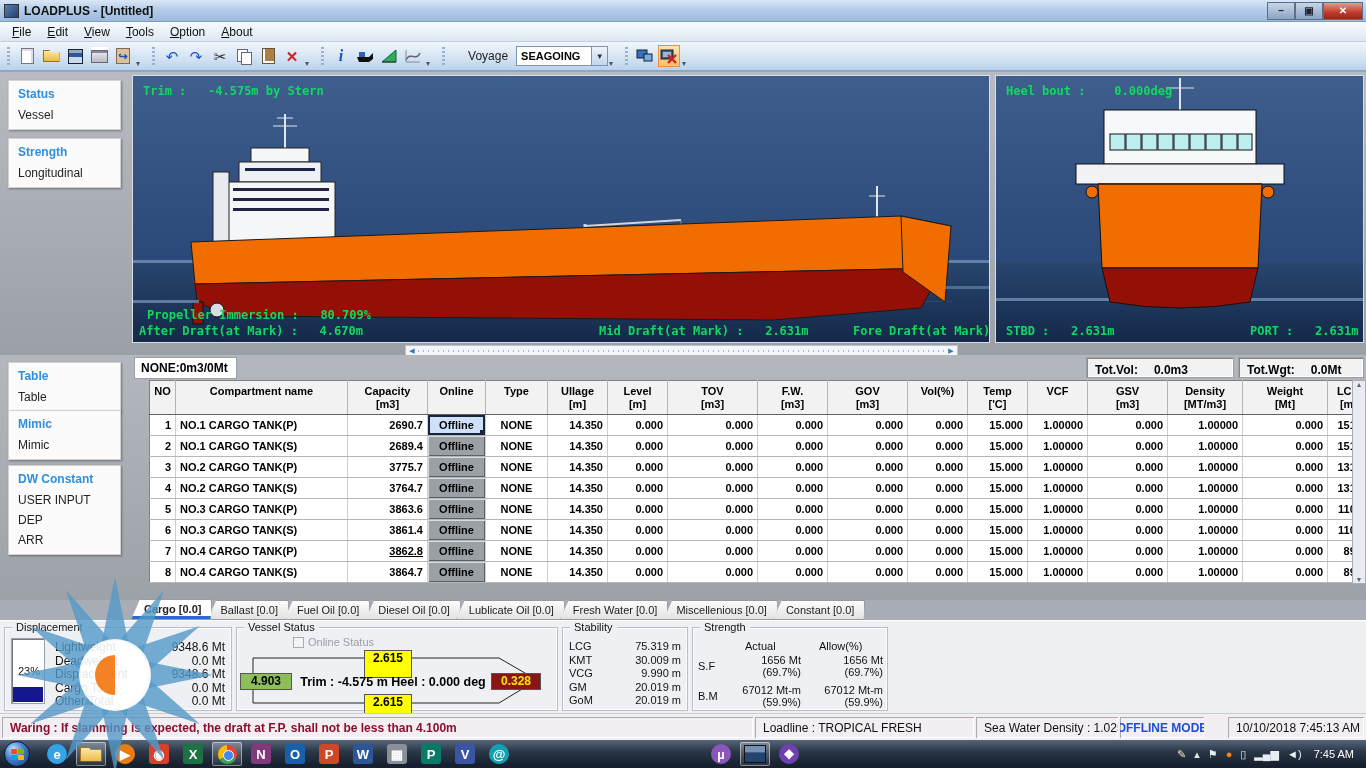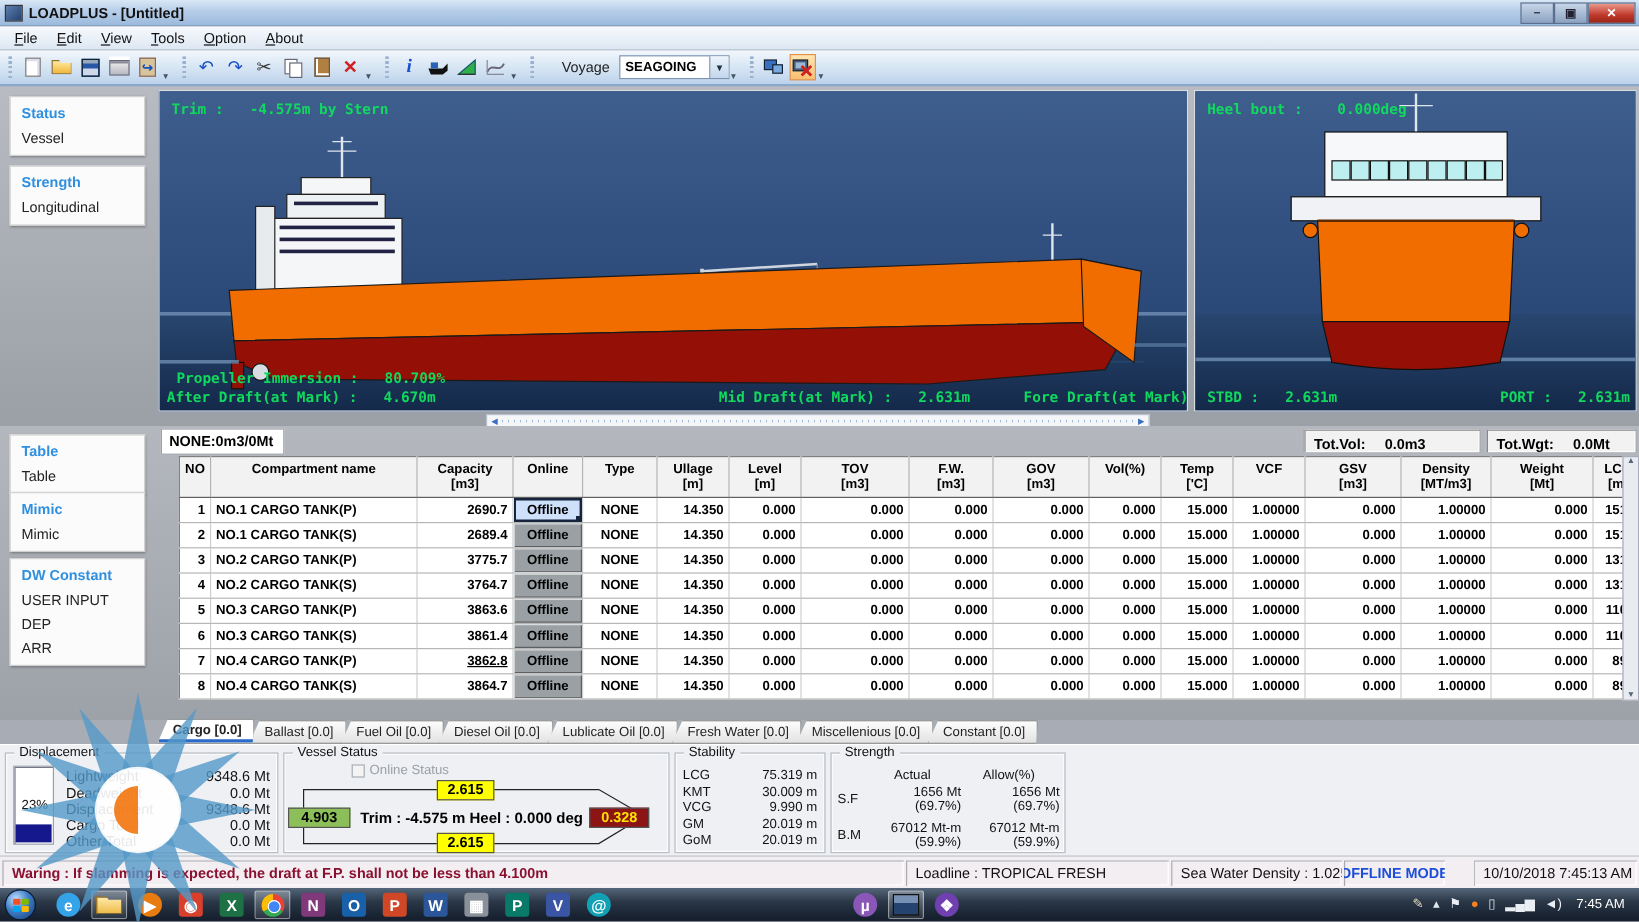--- a/index.html
+++ b/index.html
@@ -99,21 +99,21 @@
   #g-judge{left:892px;top:6px;width:470px;height:84px;}
   .dispbar{position:absolute;left:6px;top:10px;width:34px;height:66px;background:#fff;border:1px solid #98a0aa;
     box-shadow:inset 1px 1px 0 #778;}
   .dispfill{position:absolute;left:1px;bottom:1px;width:30px;height:23%;background:#14188c;}
   .disppct{position:absolute;left:0;top:26px;width:34px;text-align:center;font-size:11px;color:#111;}
   .disprow{position:absolute;left:50px;right:6px;display:flex;justify-content:space-between;font-size:12px;color:#111;}
   .chkrow{position:absolute;left:8px;top:8px;display:flex;align-items:center;font-size:11px;color:#9aa0a8;padding-left:48px;}
   .chk{width:11px;height:11px;border:1px solid #a7adb5;background:#f4f4f4;margin-right:4px;}
   .vs-svg{position:absolute;left:0;top:0;}
   .draftval{position:absolute;font-size:12px;font-weight:bold;text-align:center;border:1px solid #555;line-height:15px;}
-  .dv-top,.dv-bot{left:127px;width:48px;height:17px;background:#ffff00;color:#000;}
+  .dv-top,.dv-bot{left:127px;width:48px;height:28px;background:#ffff00;color:#000;}
   .dv-top{top:22px;} .dv-bot{top:66px;}
   .dv-aft{left:3px;top:45px;width:52px;height:17px;background:#8cbf5a;color:#000;}
   .dv-fore{left:254px;top:45px;width:50px;height:17px;background:#8c1414;color:#ffe400;}
   .trimheel{position:absolute;left:58px;top:47px;width:196px;text-align:center;font-size:12.5px;font-weight:bold;color:#000;white-space:nowrap;}
   .stabrow{position:absolute;left:6px;right:6px;display:flex;justify-content:space-between;font-size:11px;color:#111;}
   .strhead{position:absolute;font-size:11px;color:#111;}
   .strlabel{position:absolute;left:5px;font-size:11px;color:#111;}
   .strval{position:absolute;font-size:11px;color:#111;text-align:right;width:86px;}
   .judgebox{position:absolute;left:14px;top:56px;display:flex;align-items:center;}
   .judgesq{width:13px;height:13px;background:#00dd2a;border:1px solid #555;margin-right:8px;}

